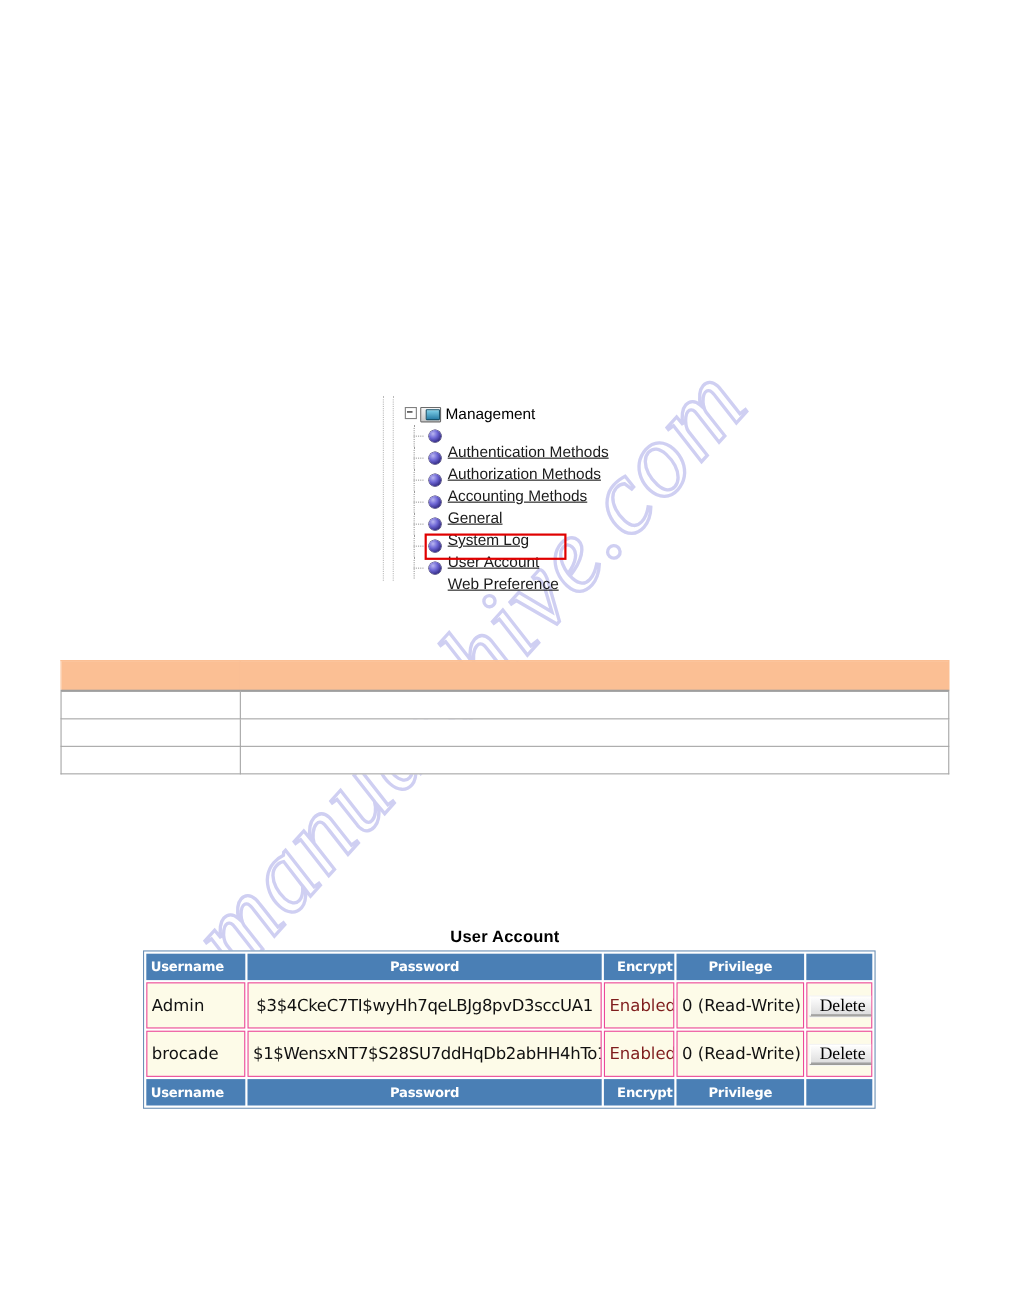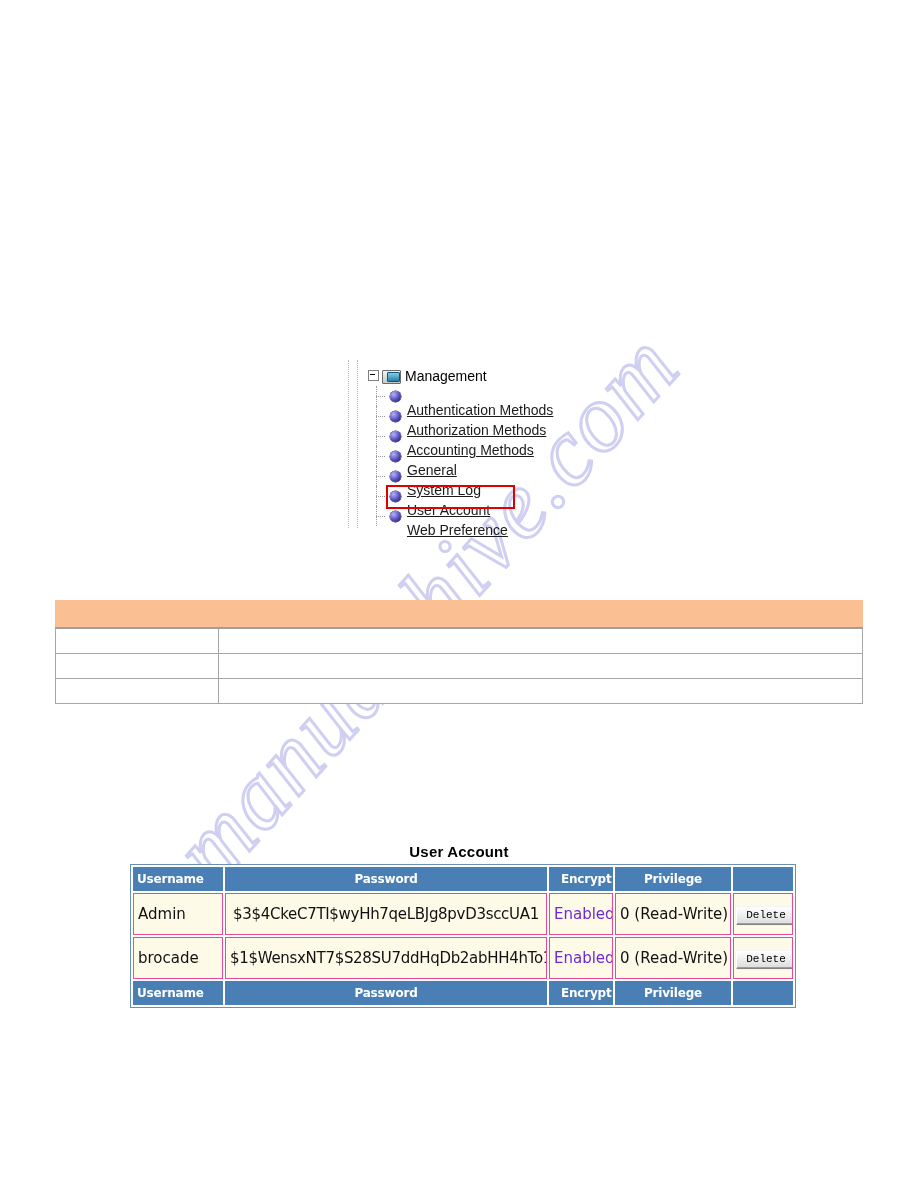--- a/index.html
+++ b/index.html
@@ -256,30 +256,30 @@
     font-size: 15px;
     color: #111111;
     height: 36px;
     padding: 2px 4px;
     font-family: "DejaVu Sans", sans-serif;
     white-space: nowrap;
     overflow: hidden;
   }
   #account-table td.cell-user { text-align: left; }
   #account-table td.cell-pass { text-align: center; letter-spacing: -0.3px; }
-  #account-table td.cell-enc  { text-align: center; color: #6d28d9; }
+  #account-table td.cell-enc  { text-align: center; color: #7f1d1d; }
   #account-table td.cell-priv { text-align: center; }
   #account-table td.cell-act  { text-align: center; padding: 2px; }
 
   .delete-button {
     display: inline-block;
     min-width: 46px;
     padding: 1px 6px 2px 6px;
-    font-size: 11px;
-    font-family: Liberation Mono, monospace;
+    font-size: 16px;
+    font-family: Liberation Serif, serif;
     color: #000000;
     background: linear-gradient(#fdfdfd, #dcdcdc);
     border: 1px solid #848484;
     border-top-color: #ffffff;
     border-left-color: #ffffff;
     box-shadow: inset -1px -1px 0 #9d9d9d, 0 0 0 1px #f4f4f4;
     cursor: pointer;
     line-height: 13px;
     white-space: nowrap;
   }

